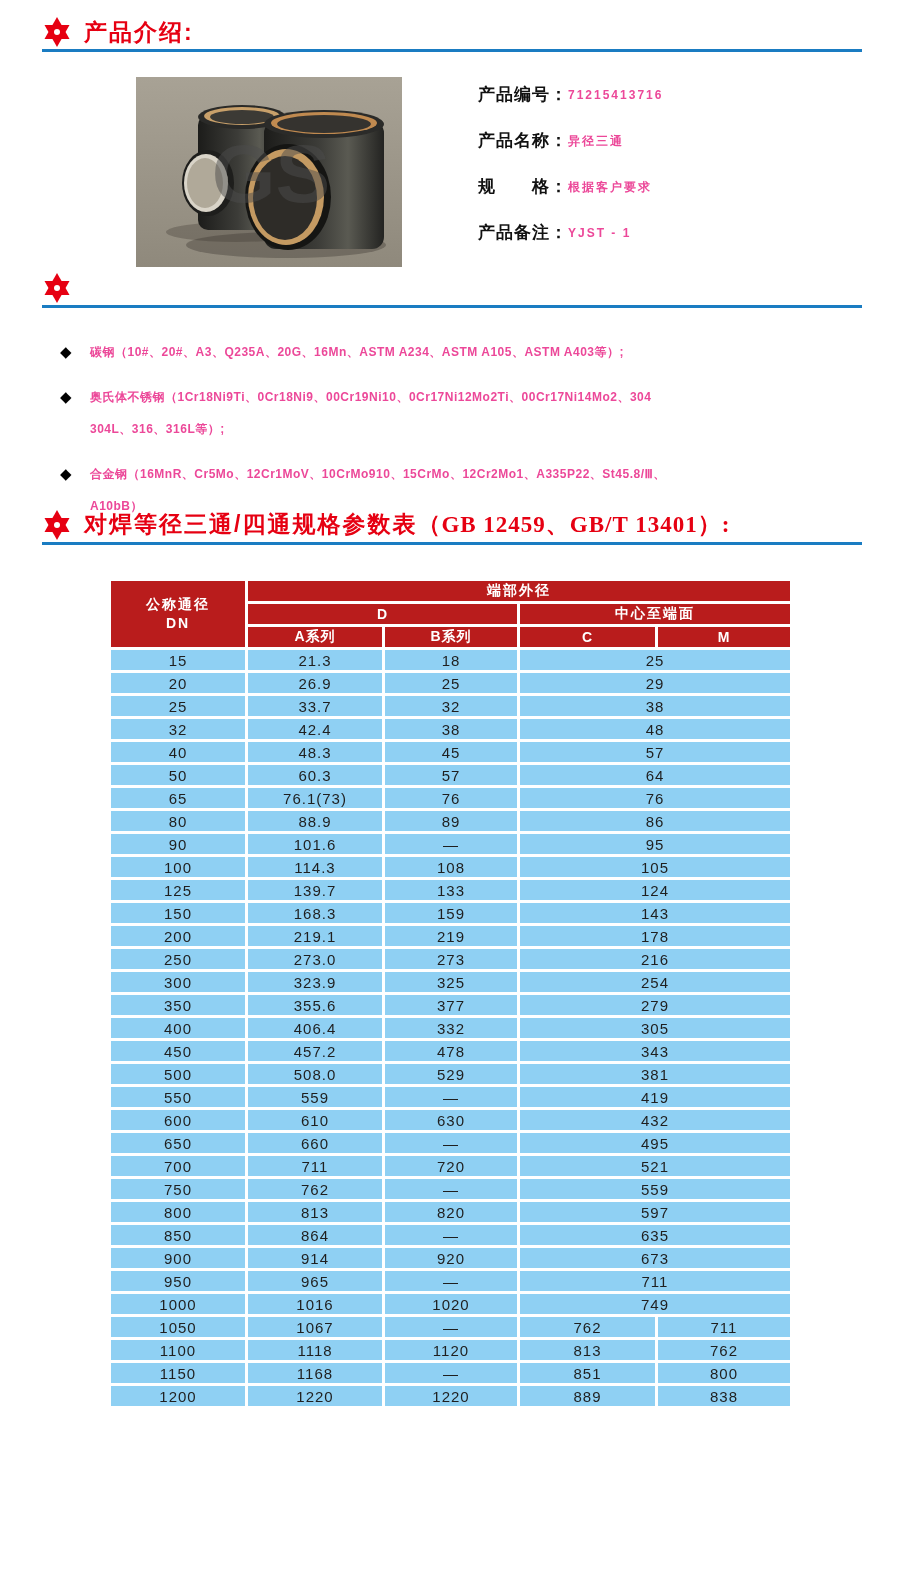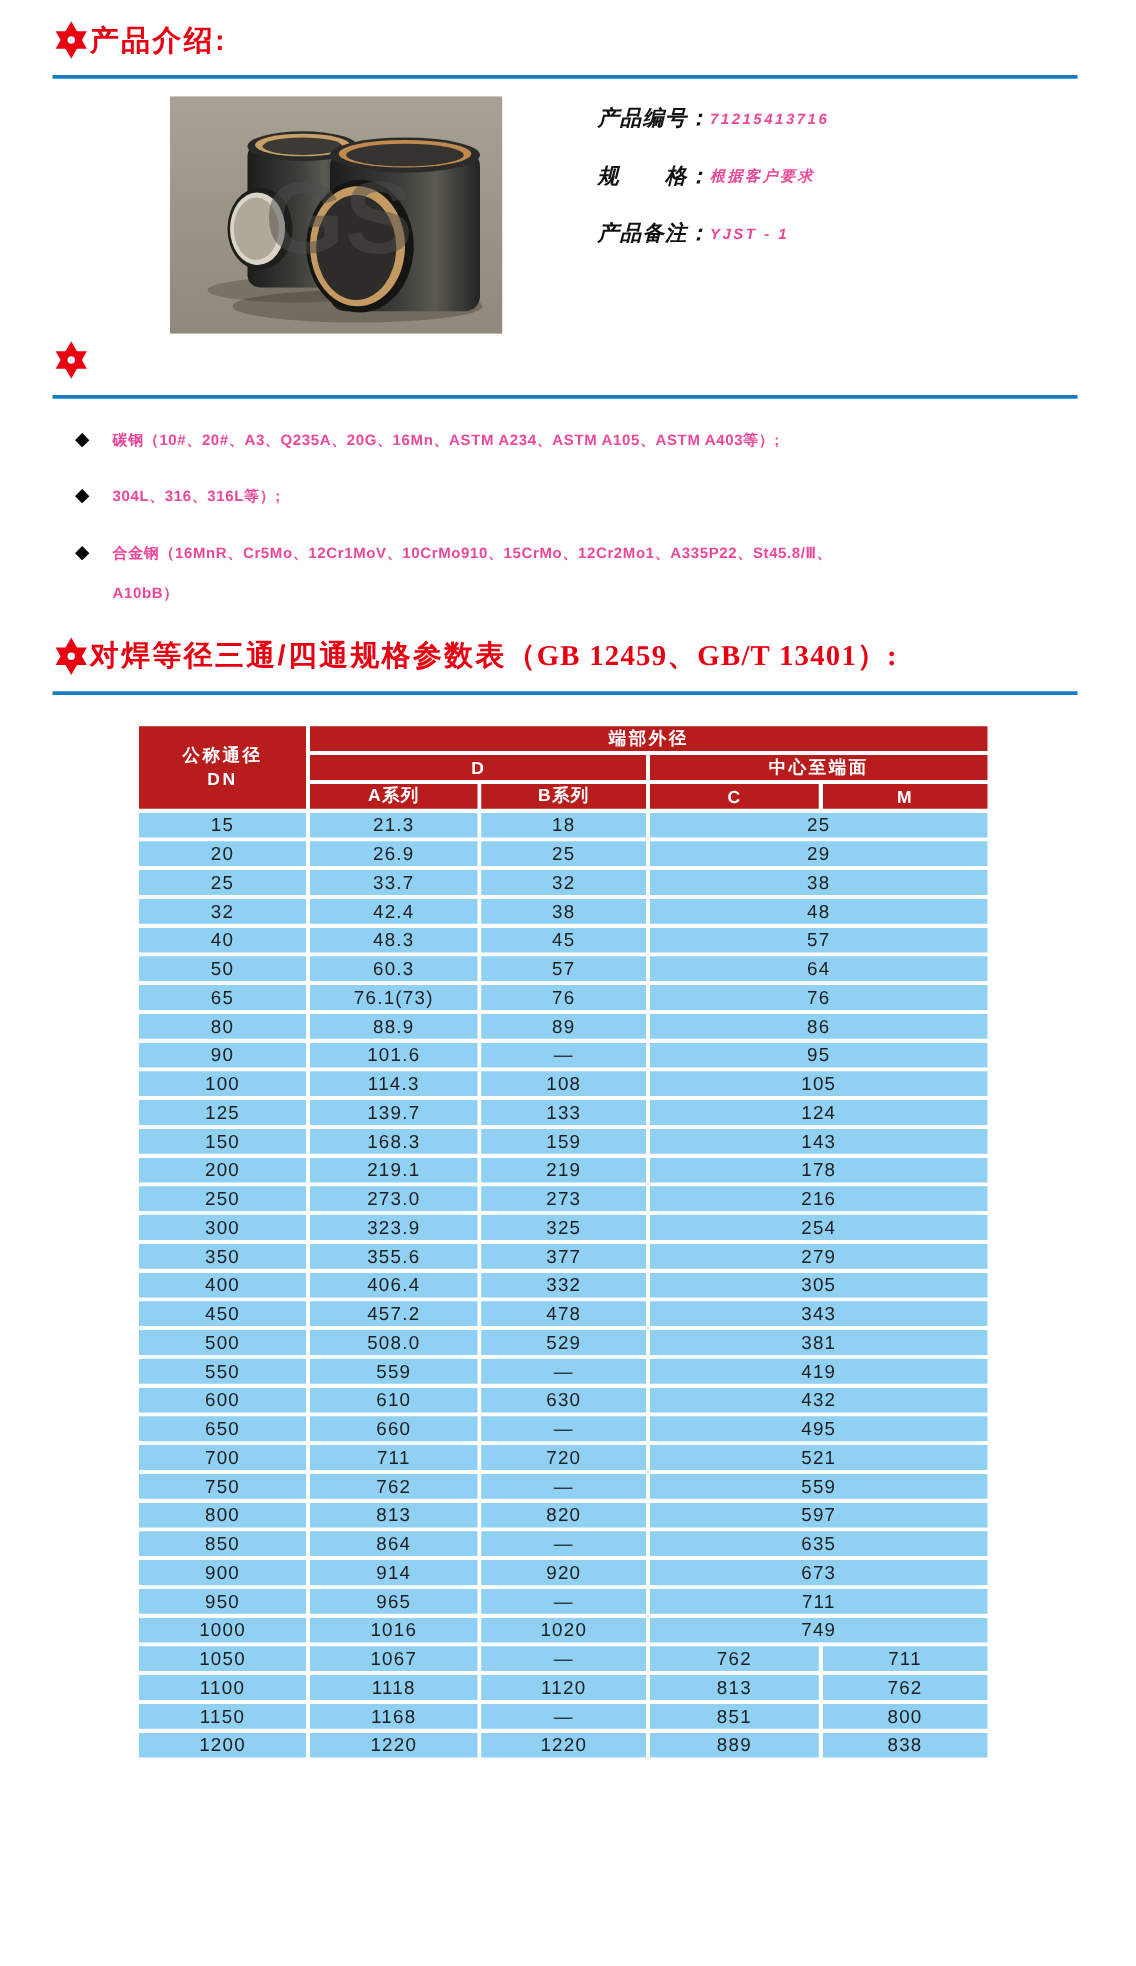--- a/index.html
+++ b/index.html
@@ -1,36 +1,36 @@
 <!DOCTYPE html>
 <html><head>
 <meta charset="utf-8">
 <style>
   * { margin:0; padding:0; box-sizing:border-box; }
   html,body { background:#ffffff; }
   body { font-family:"Liberation Sans", sans-serif; }
   #page { position:relative; width:909px; height:1573px; background:#ffffff; overflow:hidden; }
 
   
-  .sec { position:absolute; left:42px; width:820px; display:flex; align-items:center; 
-         padding-bottom:12px; border-bottom:3px solid #1a7cc2; }
+  .sec { position:absolute; left:42px; width:820px; display:flex; align-items:center; gap:12px;
+         padding-bottom:1px; border-bottom:3px solid #1a7cc2; }
   .sec-title { color:#e60012; font-size:23px; font-weight:700; letter-spacing:2px; line-height:32px; white-space:nowrap; }
   .sec-title .serif { font-family:"Liberation Serif", serif; letter-spacing:1px; }
   .star { width:30px; height:32px; flex:0 0 auto; }
 
   #sec1 { top:16px; }
   #sec2 { top:272px; }
   #sec3 { top:508px;align-items:flex-end; }
 
   
   .photo { position:absolute; left:124px; top:77px; width:266px; height:190px;padding-left:12px; }
 
   
   .pinfo { position:absolute; left:478px; top:84px; width:420px; }
-  .pi-row { display:flex; align-items:flex-end; margin-bottom:24px; line-height:22px;font-style:italic; }
+  .pi-row { display:flex; align-items:flex-end; margin-bottom:24px; line-height:22px; }
   .pi-label { color:#111111; font-size:17px; font-weight:700; letter-spacing:1px; white-space:pre; }
   .pi-value { color:#ec4899; font-size:12px; font-weight:700; letter-spacing:2px; }
 
   
   .materials { position:absolute; left:60px; top:336px; width:812px; list-style:none; }
   .materials li { display:flex; margin-bottom:13px; }
   .bullet { width:30px; flex:0 0 auto; font-size:15px; color:#000000; line-height:32px; }
   .mtext { flex:1; color:#ec4899; font-size:12px; font-weight:700; letter-spacing:0.5px; line-height:32px; }
   .mline { display:block; }
 
@@ -93,20 +93,24 @@
       <text x="135" y="125" text-anchor="middle" font-family="Liberation Sans, sans-serif" font-size="82" font-weight="bold" fill="rgba(75,75,75,0.5)">GS</text>
     </svg>
   </div>
 
   <div class="pinfo">
     <div class="pi-row">
       <span class="pi-label">产品编号：</span>
       <span class="pi-value">71215413716</span>
     </div>
     <div class="pi-row">
+      <span class="pi-label">产品名称：</span>
+      <span class="pi-value">异径三通</span>
+    </div>
+    <div class="pi-row">
       <span class="pi-label">规　　格：</span>
       <span class="pi-value">根据客户要求</span>
     </div>
     <div class="pi-row">
       <span class="pi-label">产品备注：</span>
       <span class="pi-value">YJST - 1</span>
     </div>
   </div>
 
   <div class="sec" id="sec2">
@@ -121,20 +125,21 @@
     <li>
       <span class="bullet">◆</span>
       <span class="mtext">
         <span class="mline">碳钢（10#、20#、A3、Q235A、20G、16Mn、ASTM A234、ASTM A105、ASTM A403等）;</span>
         <span class="mline"></span>
       </span>
     </li>
     <li>
       <span class="bullet">◆</span>
       <span class="mtext">
+        <span class="mline">奥氏体不锈钢（1Cr18Ni9Ti、0Cr18Ni9、00Cr19Ni10、0Cr17Ni12Mo2Ti、00Cr17Ni14Mo2、304</span>
         <span class="mline">304L、316、316L等）;</span>
       </span>
     </li>
     <li>
       <span class="bullet">◆</span>
       <span class="mtext">
         <span class="mline">合金钢（16MnR、Cr5Mo、12Cr1MoV、10CrMo910、15CrMo、12Cr2Mo1、A335P22、St45.8/Ⅲ、</span>
         <span class="mline">A10bB）</span>
       </span>
     </li>

